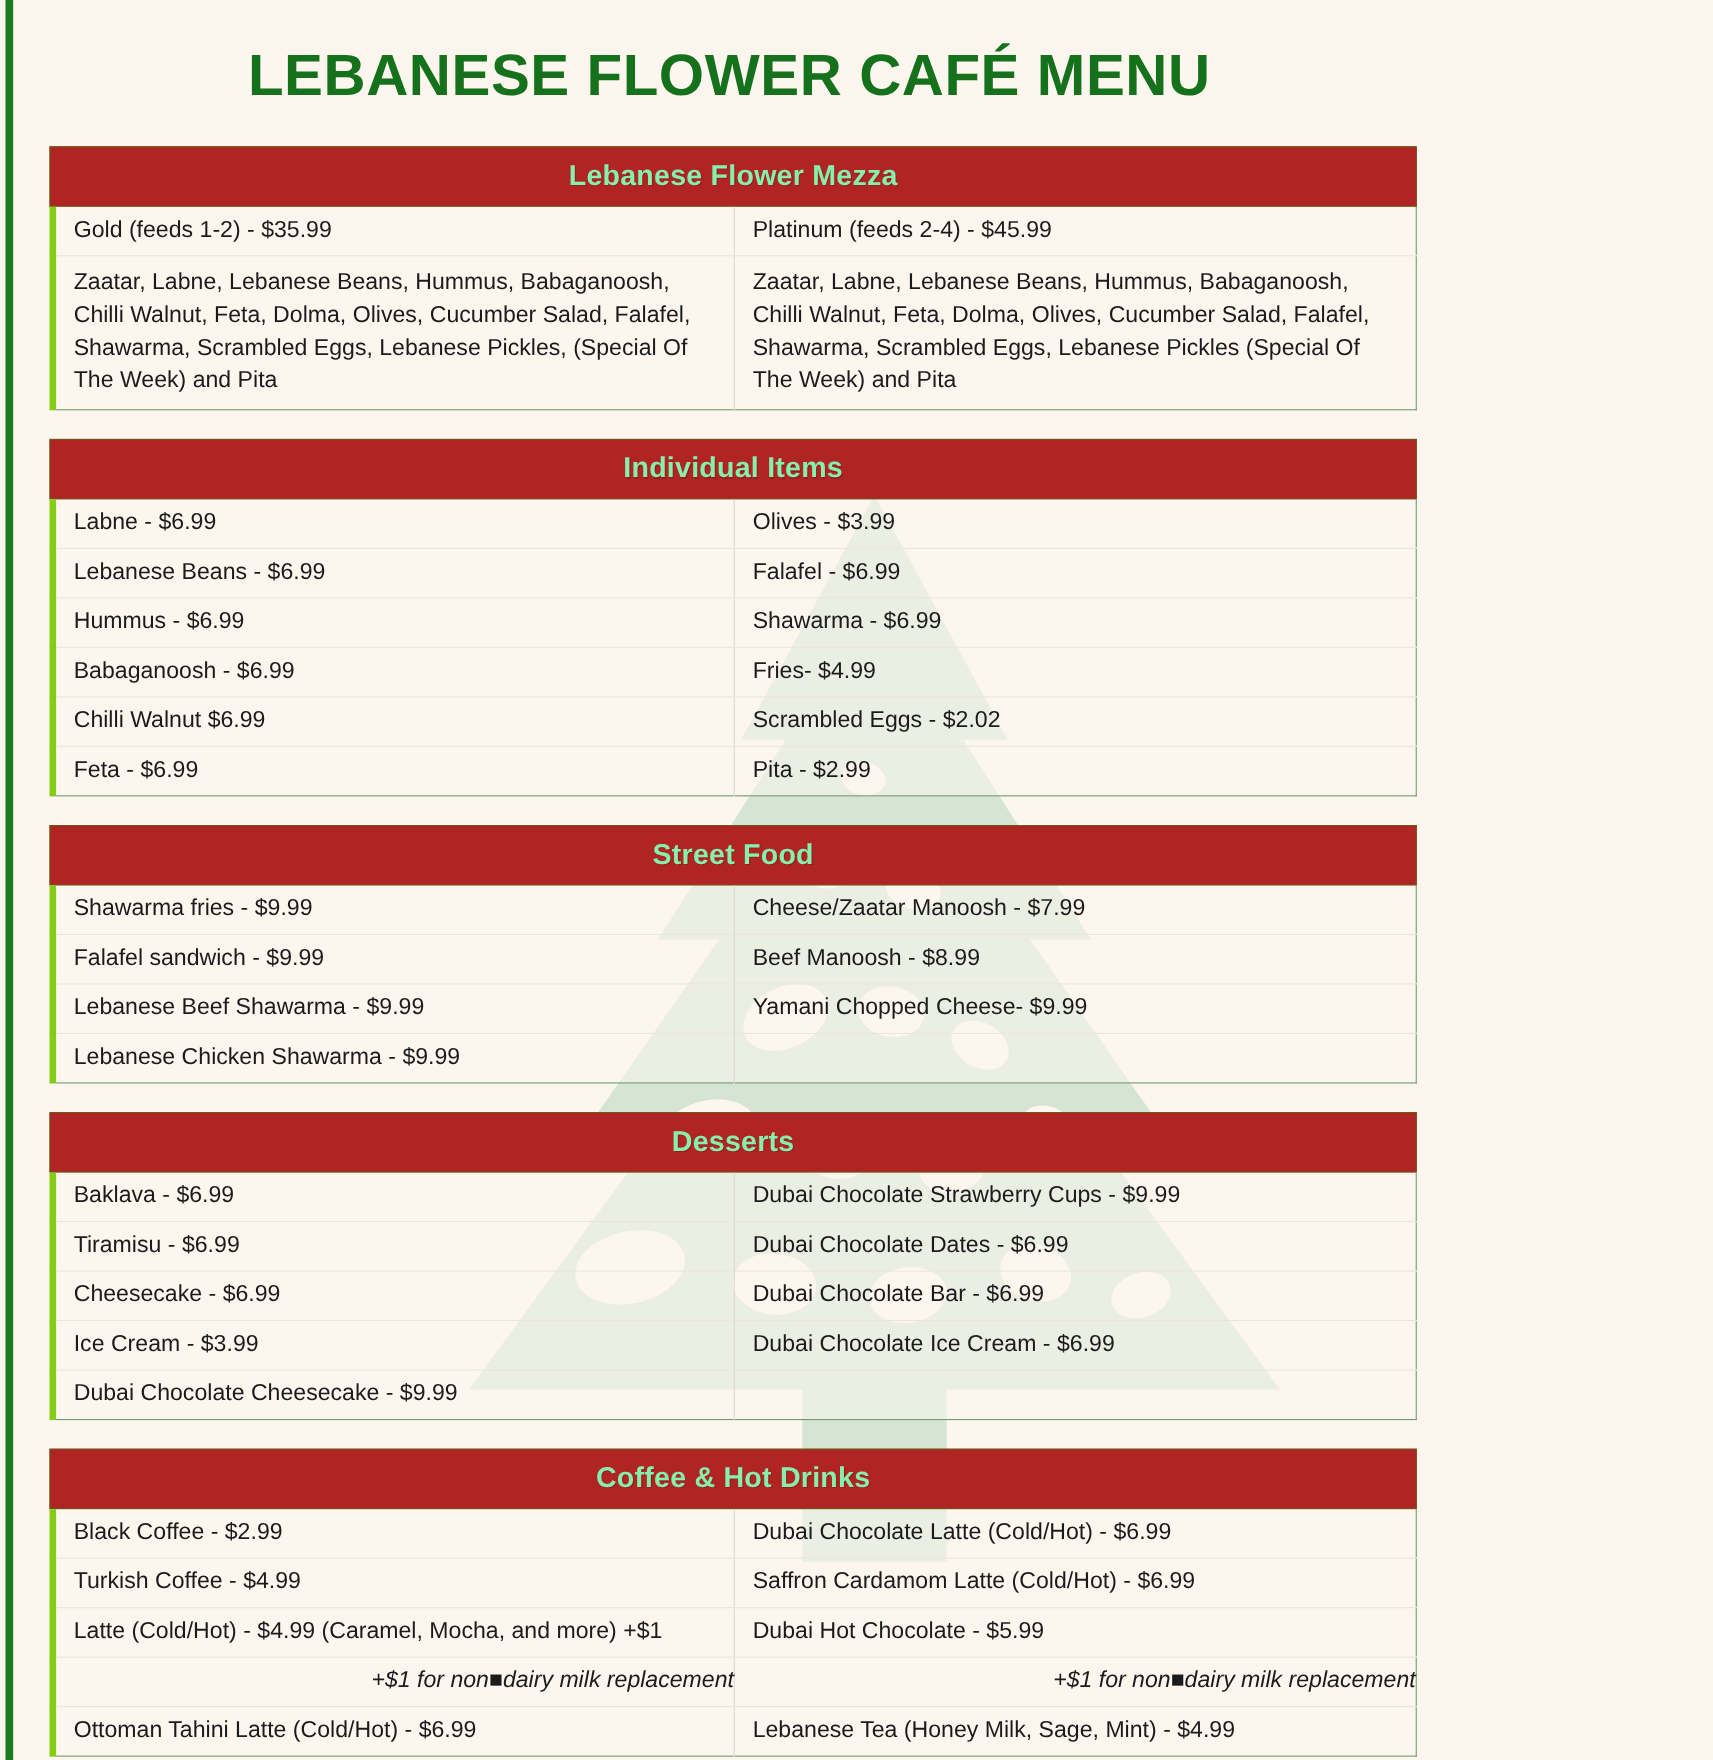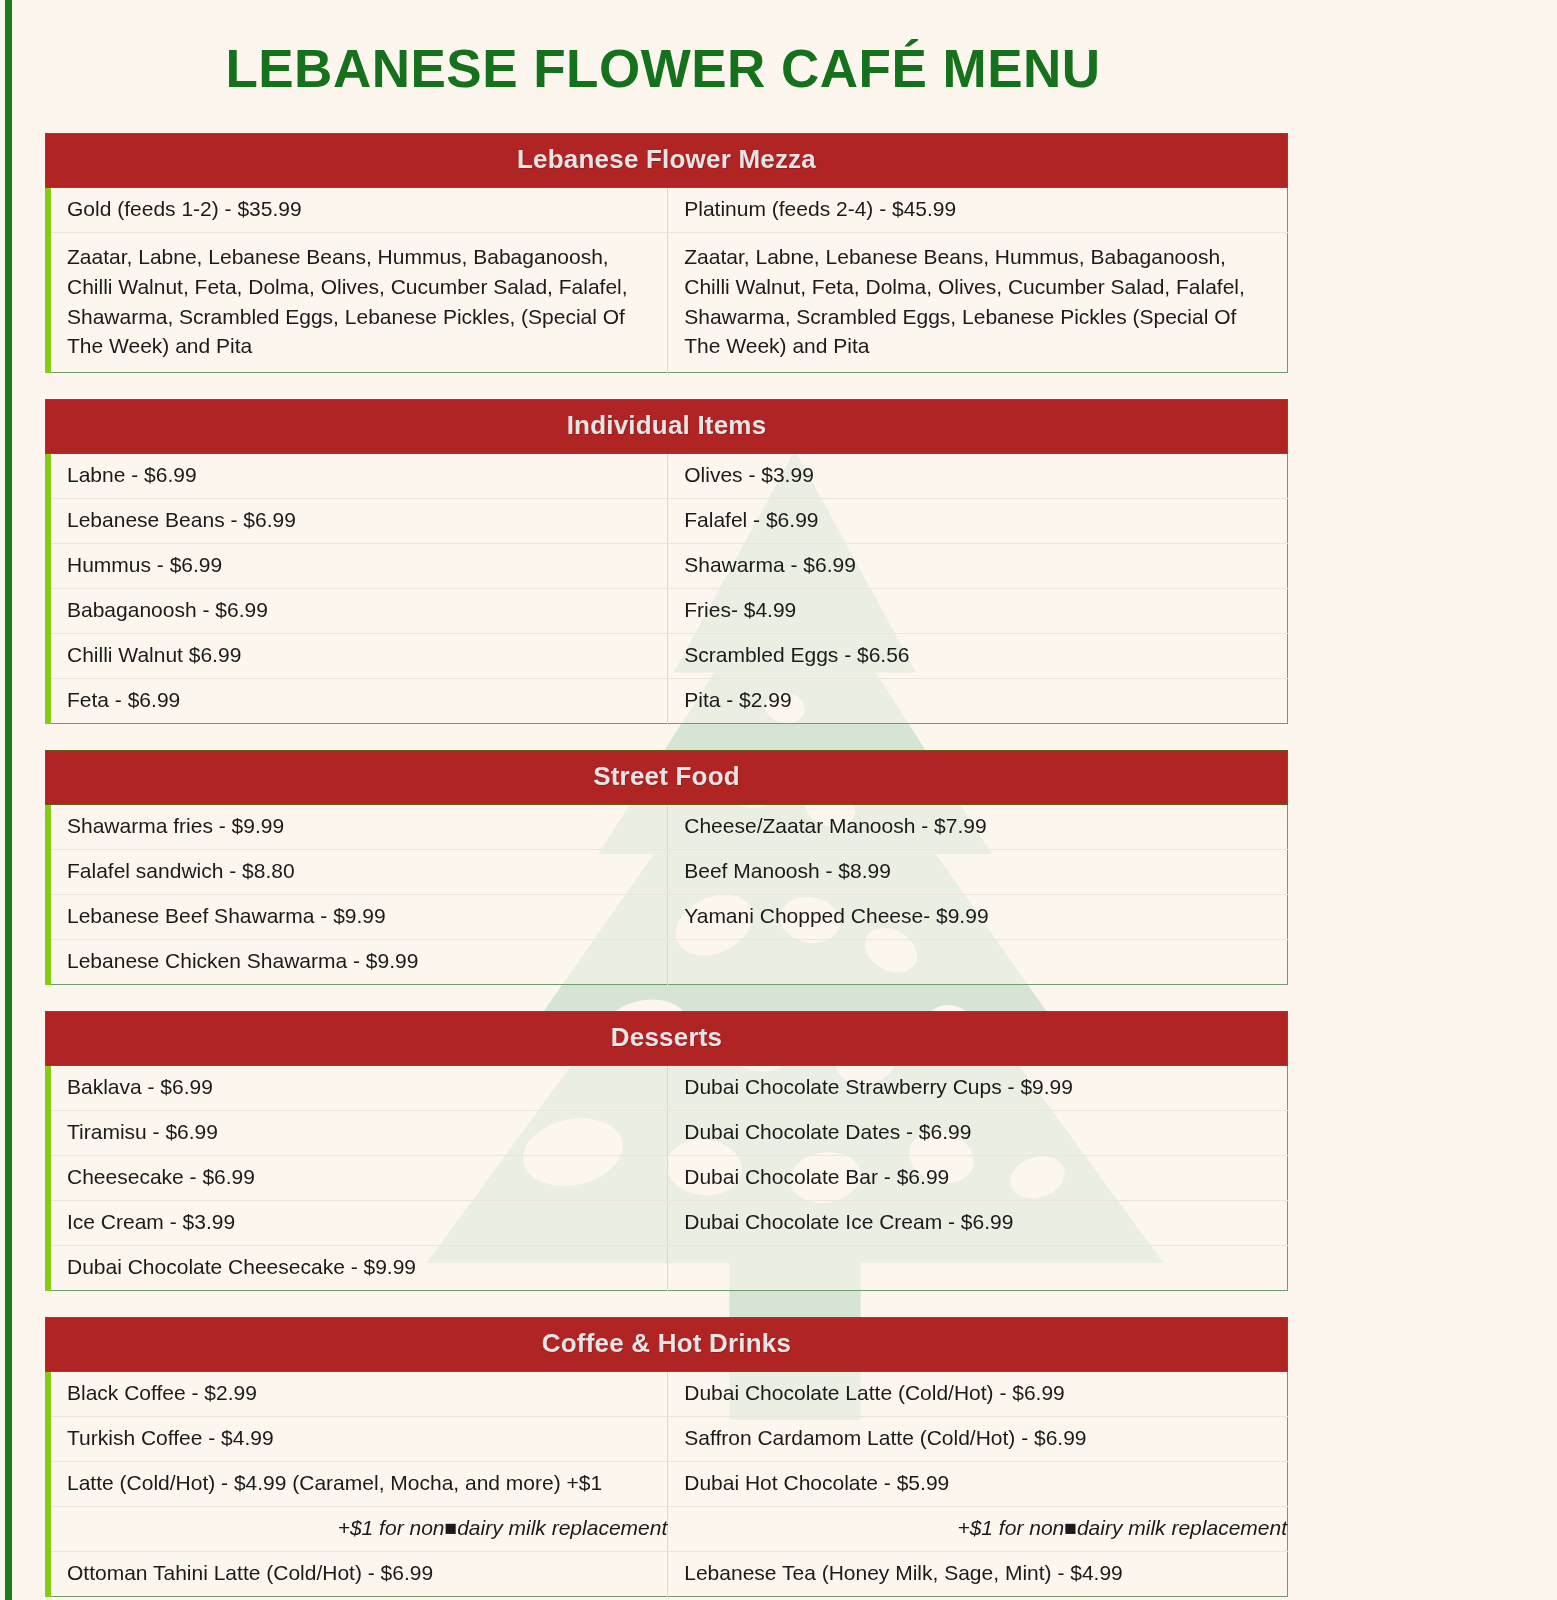--- a/index.html
+++ b/index.html
@@ -52,21 +52,21 @@
     padding-bottom:0;
   }
   .menu-wrap {
     margin-top:38px;
     padding-left:45px;
     padding-right:38px;
   }
   .section { margin-bottom:0; }
   .sec-head {
     background:#b02424;
-    color:#e5e5e5;
+    color:#86efac;
     text-align:center;
     font-size:26px;
     font-weight:bold;
     padding:10px 0 12px 0;
     border:1px solid #6b5a13;
     letter-spacing:0.2px;
     text-shadow:1px 1px 0 rgba(120,20,20,.45);
   }
   .tbl {
     width:100%;
@@ -177,40 +177,40 @@
               <tr>
                 <td class="">Hummus - $6.99</td>
                 <td class="">Shawarma - $6.99</td>
               </tr>
               <tr>
                 <td class="">Babaganoosh - $6.99</td>
                 <td class="">Fries- $4.99</td>
               </tr>
               <tr>
                 <td class="">Chilli Walnut $6.99</td>
-                <td class="">Scrambled Eggs - $6.56</td>
+                <td class="">Scrambled Eggs - $2.02</td>
               </tr>
               <tr>
                 <td class="">Feta - $6.99</td>
                 <td class="">Pita - $2.99</td>
               </tr>
             </tbody>
           </table>
         </div>
         <div class="gap"></div>
         <div class="section">
           <div class="sec-head">Street Food</div>
           <table class="tbl">
             <tbody>
               <tr>
                 <td class="">Shawarma fries - $9.99</td>
                 <td class="">Cheese/Zaatar Manoosh - $7.99</td>
               </tr>
               <tr>
-                <td class="">Falafel sandwich - $8.80</td>
+                <td class="">Falafel sandwich - $9.99</td>
                 <td class="">Beef Manoosh - $8.99</td>
               </tr>
               <tr>
                 <td class="">Lebanese Beef Shawarma - $9.99</td>
                 <td class="">Yamani Chopped Cheese- $9.99</td>
               </tr>
               <tr>
                 <td class="">Lebanese Chicken Shawarma - $9.99</td>
                 <td class="empty"></td>
               </tr>

